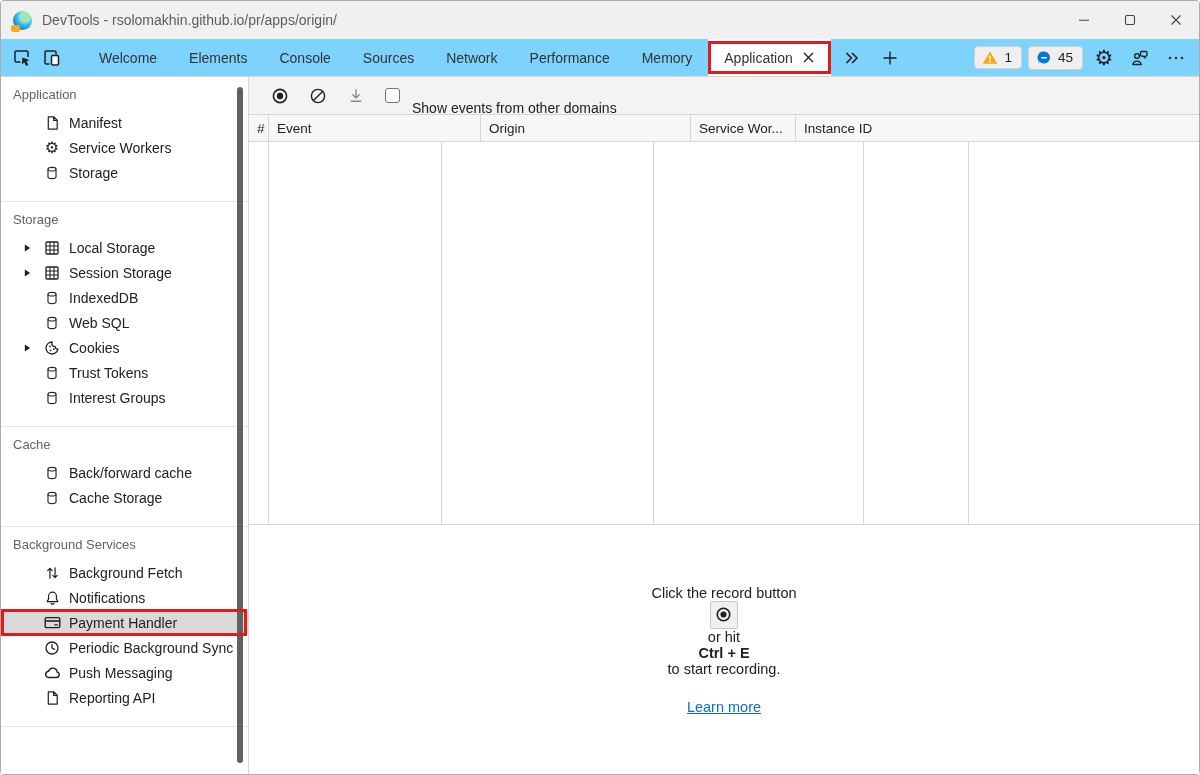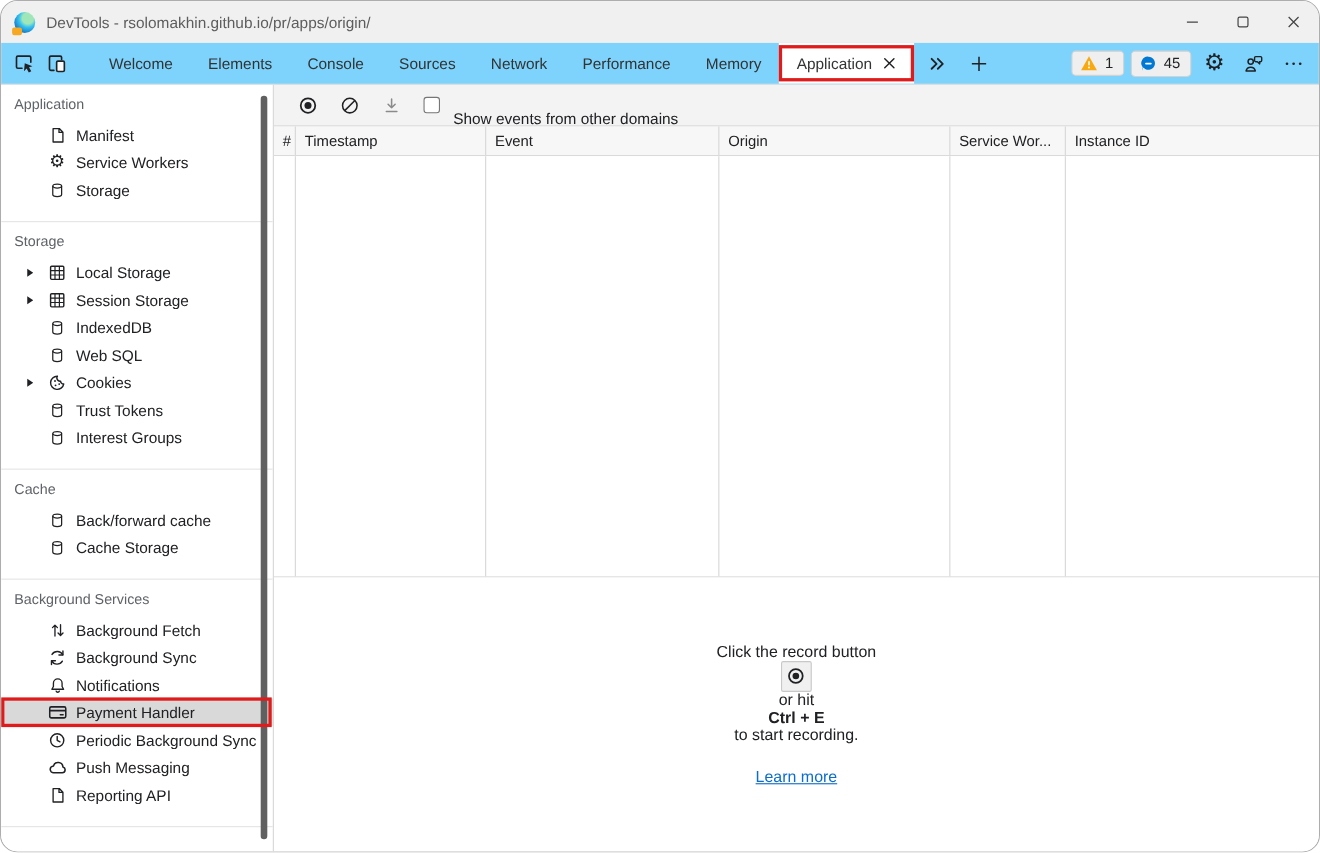--- a/index.html
+++ b/index.html
@@ -1,19 +1,19 @@
 <!DOCTYPE html>
 <html style="--annotation: #e01b1b; --link: #0b6dcc;"><head>
 <meta charset="utf-8">
 <style>
   * { margin:0; padding:0; box-sizing:border-box; }
   html,body { background:#fff; }
   body { font-family:"Liberation Sans", sans-serif; color:#202124; width:1200px; height:775px; }
 
-  .window { width:1200px; height:775px; border:1px solid #adadad; border-radius:16px; overflow:hidden;
+  .window { width:1200px; height:775px; border:1px solid #adadad; border-radius:4px; overflow:hidden;
             background:#fff; display:flex; flex-direction:column; position:relative; }
 
   
   .titlebar { height:38px; background:#f0f0f0; display:flex; align-items:center; padding:0 0 0 12px; flex:0 0 auto; }
   .app-icon { width:19px; height:19px; border-radius:50%; position:relative; flex:0 0 auto;
               background: radial-gradient(circle at 65% 30%, #9fe6b8 0 28%, #35c1f1 45%, #0c63b8 85%); }
   .app-badge { position:absolute; left:-2px; bottom:-2px; width:9px; height:7px; border-radius:2px; background:#f6a823; }
   .titlebar .title { margin-left:10px; font-size:14px; color:#5d5d5d; white-space:nowrap; }
   .win-controls { margin-left:auto; display:flex; height:100%; }
   .win-btn { width:46px; height:100%; display:flex; align-items:center; justify-content:center; color:#444; cursor:default; }
@@ -350,31 +350,20 @@
               <span class="side-icon">
                 <svg width="15" height="16" viewBox="0 0 16 16">
                   <path d="M5.3 13.5V3.4M5.3 3l-2.4 2.4M5.3 3l2.4 2.4M10.7 2.5v10.1M10.7 13l-2.4-2.4M10.7 13l2.4-2.4" stroke="#202124" stroke-width="1.3" fill="none" stroke-linecap="round"></path>
                 </svg>
               </span>
               <span class="side-label">Background Fetch</span>
             </div>
             <div class="side-item">
               <span class="arrow-slot"></span>
               <span class="side-icon">
-                <svg width="16" height="16" viewBox="0 0 16 16">
-                  <path d="M13 5.2A5.6 5.6 0 0 0 3.3 4.9M3 10.8a5.6 5.6 0 0 0 9.7.3" stroke="#202124" stroke-width="1.3" fill="none" stroke-linecap="round"></path>
-                  <path d="M13.2 1.8v3.6H9.6" stroke="#202124" stroke-width="1.3" fill="none" stroke-linecap="round" stroke-linejoin="round"></path>
-                  <path d="M2.8 14.2v-3.6h3.6" stroke="#202124" stroke-width="1.3" fill="none" stroke-linecap="round" stroke-linejoin="round"></path>
-                </svg>
-              </span>
-              <span class="side-label">Background Sync</span>
-            </div>
-            <div class="side-item">
-              <span class="arrow-slot"></span>
-              <span class="side-icon">
                 <svg width="15" height="16" viewBox="0 0 16 16">
                   <path d="M8 1.8a4.2 4.2 0 0 1 4.2 4.2v3.2l1.5 2.6H2.3l1.5-2.6V6A4.2 4.2 0 0 1 8 1.8z" stroke="#202124" stroke-width="1.3" fill="none" stroke-linejoin="round"></path>
                   <path d="M6.4 13.6a1.7 1.7 0 0 0 3.2 0" stroke="#202124" stroke-width="1.3" fill="none" stroke-linecap="round"></path>
                 </svg>
               </span>
               <span class="side-label">Notifications</span>
             </div>
             <div class="side-item selected">
               <span class="arrow-slot"></span>
               <span class="side-icon">
@@ -439,21 +428,20 @@
           <svg width="18" height="18" viewBox="0 0 18 18">
               <path d="M9 3v8M9 11l-3.2-3.2M9 11l3.2-3.2M4.2 14.3h9.6" stroke="#8a8a8a" stroke-width="1.4" fill="none" stroke-linecap="round"></path>
             </svg>
         </span>
         <span class="checkbox"></span>
         <span class="cb-label">Show events from other domains</span>
       </div>
 
       <div class="grid-header" id="grid-header">
           <div class="hcell" style="width: 20px;">#</div>
-          <div class="hcell" style="width: 173px;">Timestamp</div>
           <div class="hcell" style="width: 212px;">Event</div>
           <div class="hcell" style="width: 210px;">Origin</div>
           <div class="hcell" style="width: 105px;">Service Wor...</div>
           <div class="hcell fill">Instance ID</div>
         </div>
       <div class="grid-body" id="grid-body">
           <div class="bcol" style="width: 20px;"></div>
           <div class="bcol" style="width: 173px;"></div>
           <div class="bcol" style="width: 212px;"></div>
           <div class="bcol" style="width: 210px;"></div>

